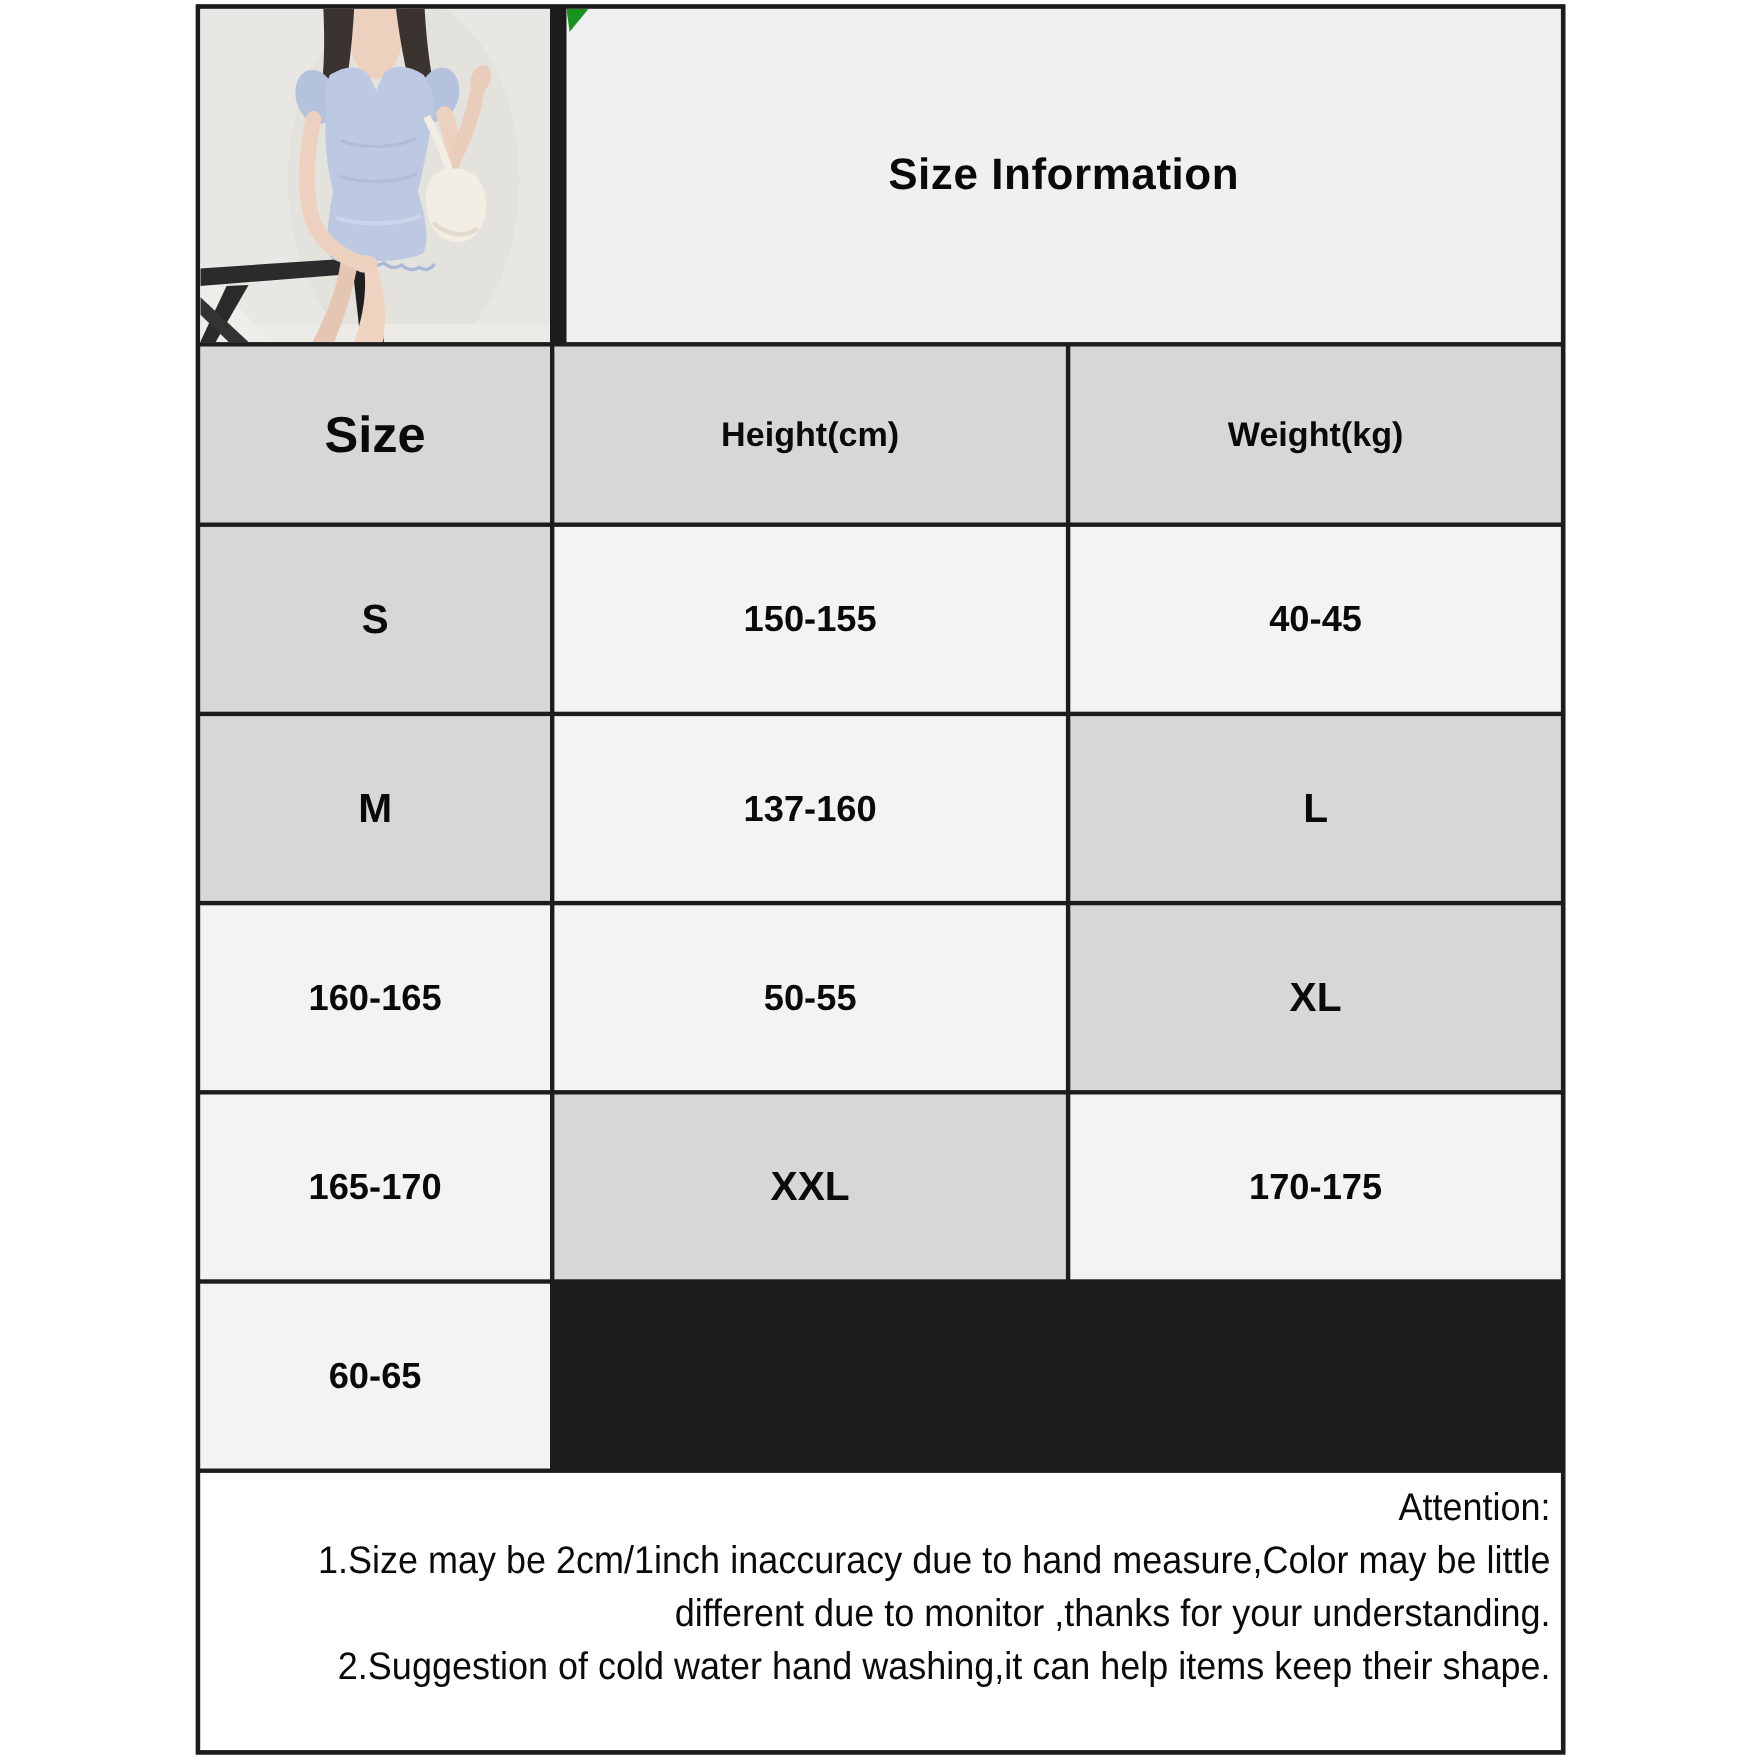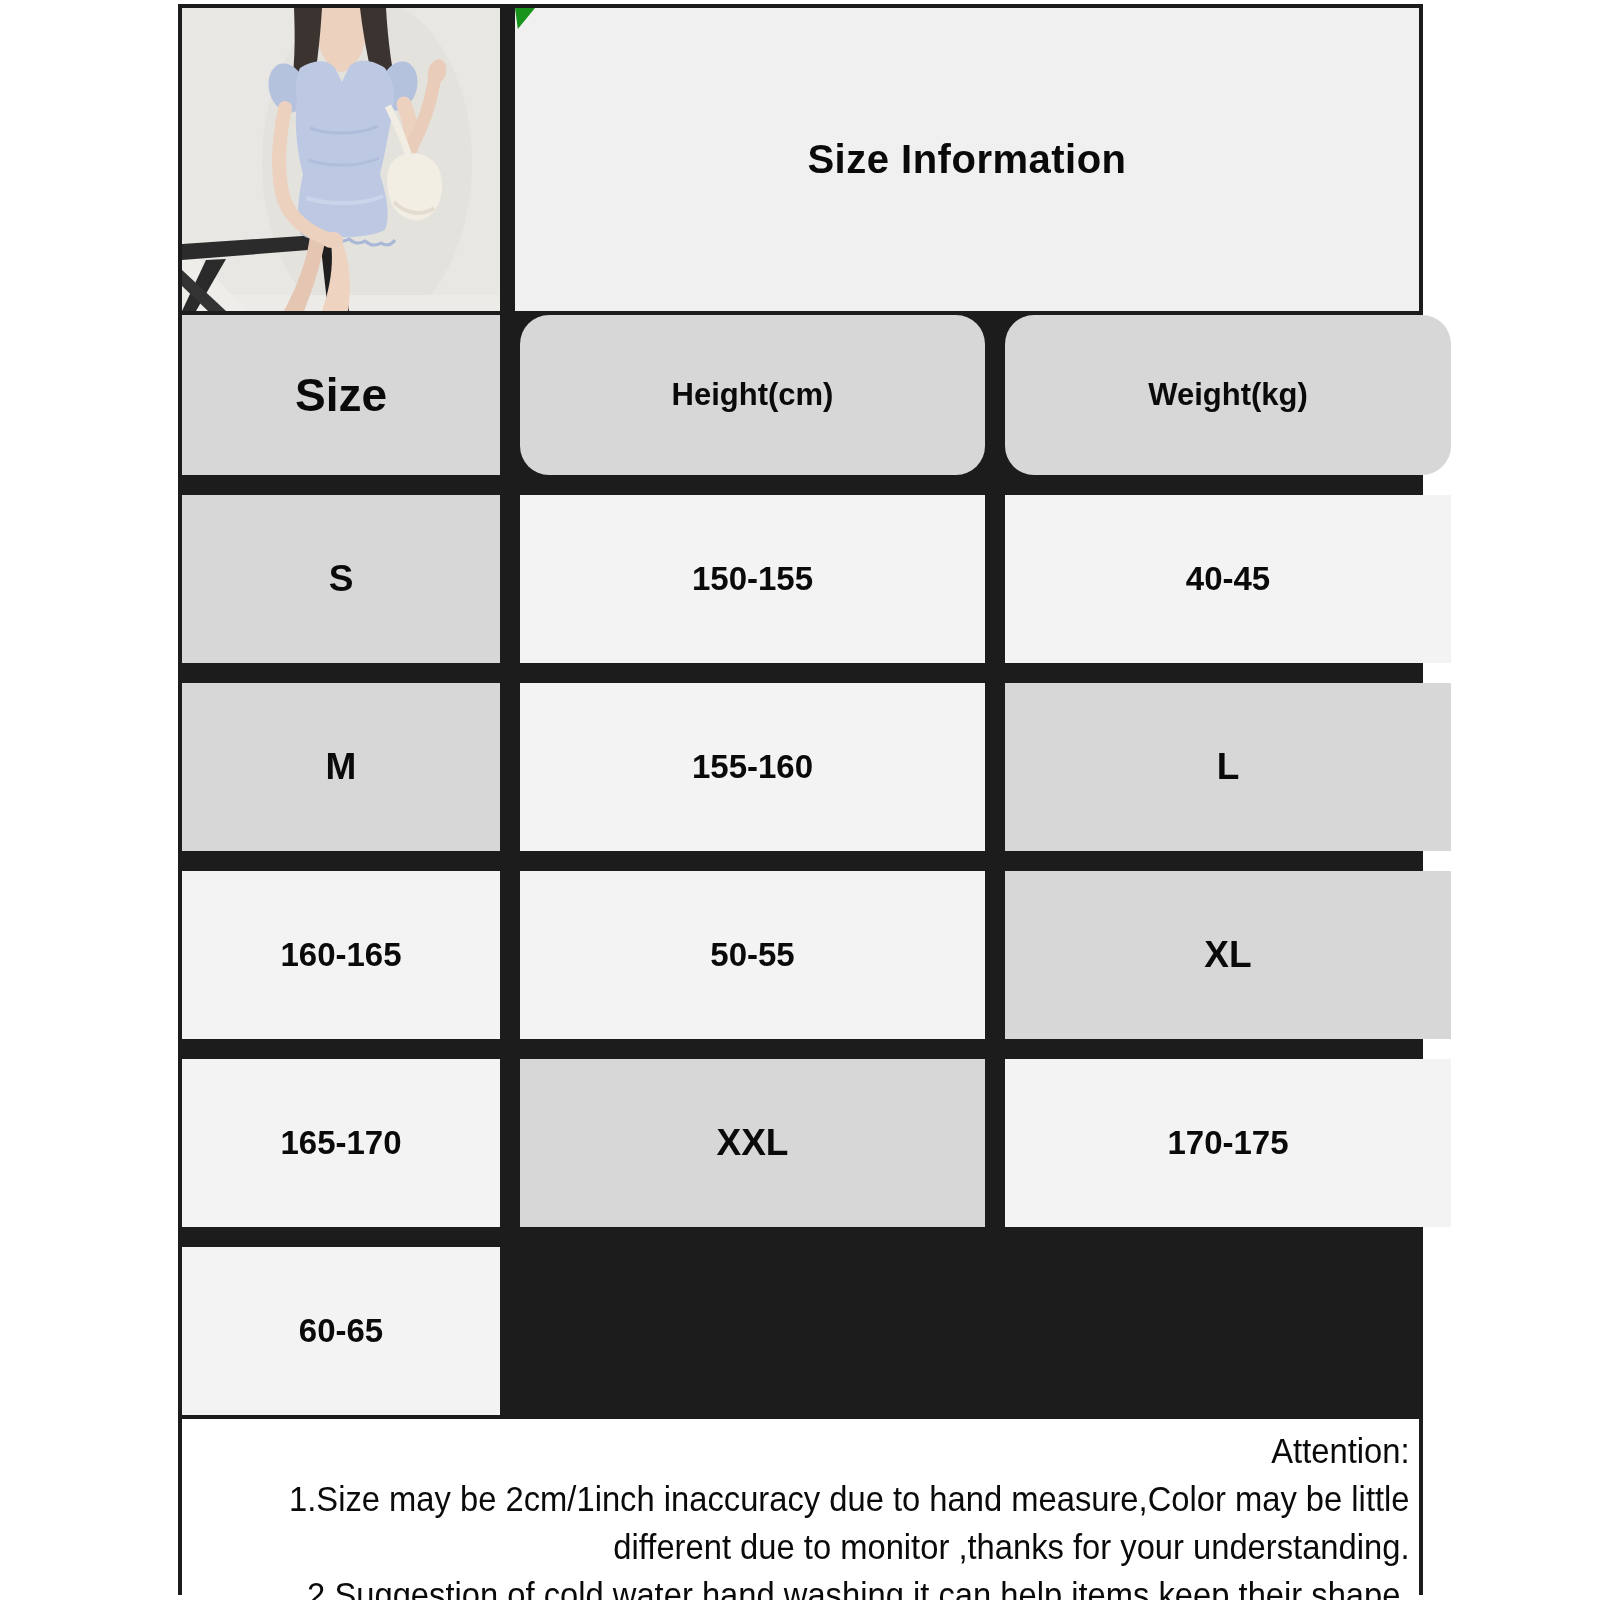--- a/index.html
+++ b/index.html
@@ -30,31 +30,31 @@
   .title-text { font-size: 40px; font-weight: 700; color: #0a0a0a; letter-spacing: 0.5px; }
   .corner-marker {
     position: absolute; left: 0; top: 0;
     width: 20px; height: 21px;
     background: #18941c;
     clip-path: polygon(0 0, 100% 0, 14% 100%);
   }
   .grid {
     display: grid;
     grid-template-columns: 318px 465px 446px;
-    gap: 20px;
+    gap: 4px;
     background: #1c1c1c;
     flex: 0 0 auto;
   }
   .cell {
     display: flex; align-items: center; justify-content: center;
     color: #0a0a0a;
   }
   .hdr { background: #d7d7d7; height: 160px; }
   .hdr-size { font-size: 46px; font-weight: 700; }
-  .hdr-col { font-size: 31px; font-weight: 700; border-radius: 29px; }
+  .hdr-col { font-size: 31px; font-weight: 700; }
   .lbl { background: #d7d7d7; height: 168px; font-size: 37px; font-weight: 700; }
   .val { background: #f3f3f3; height: 168px; font-size: 33px; font-weight: 700; }
   .attention {
     flex: 1; background: #ffffff;
     padding: 8px 10px 0 8px;
     box-sizing: border-box;
     color: #0a0a0a;
     text-align: right;
   }
   .attention-inner {
@@ -131,21 +131,21 @@
   <div class="grid">
     <div class="cell hdr hdr-size">Size</div>
     <div class="cell hdr hdr-col">Height(cm)</div>
     <div class="cell hdr hdr-col">Weight(kg)</div>
 
     <div class="cell lbl">S</div>
     <div class="cell val">150-155</div>
     <div class="cell val">40-45</div>
 
     <div class="cell lbl">M</div>
-    <div class="cell val">155-160</div>
+    <div class="cell val">137-160</div>
 
     <div class="cell lbl">L</div>
     <div class="cell val">160-165</div>
     <div class="cell val">50-55</div>
 
     <div class="cell lbl">XL</div>
     <div class="cell val">165-170</div>
 
     <div class="cell lbl">XXL</div>
     <div class="cell val">170-175</div>

